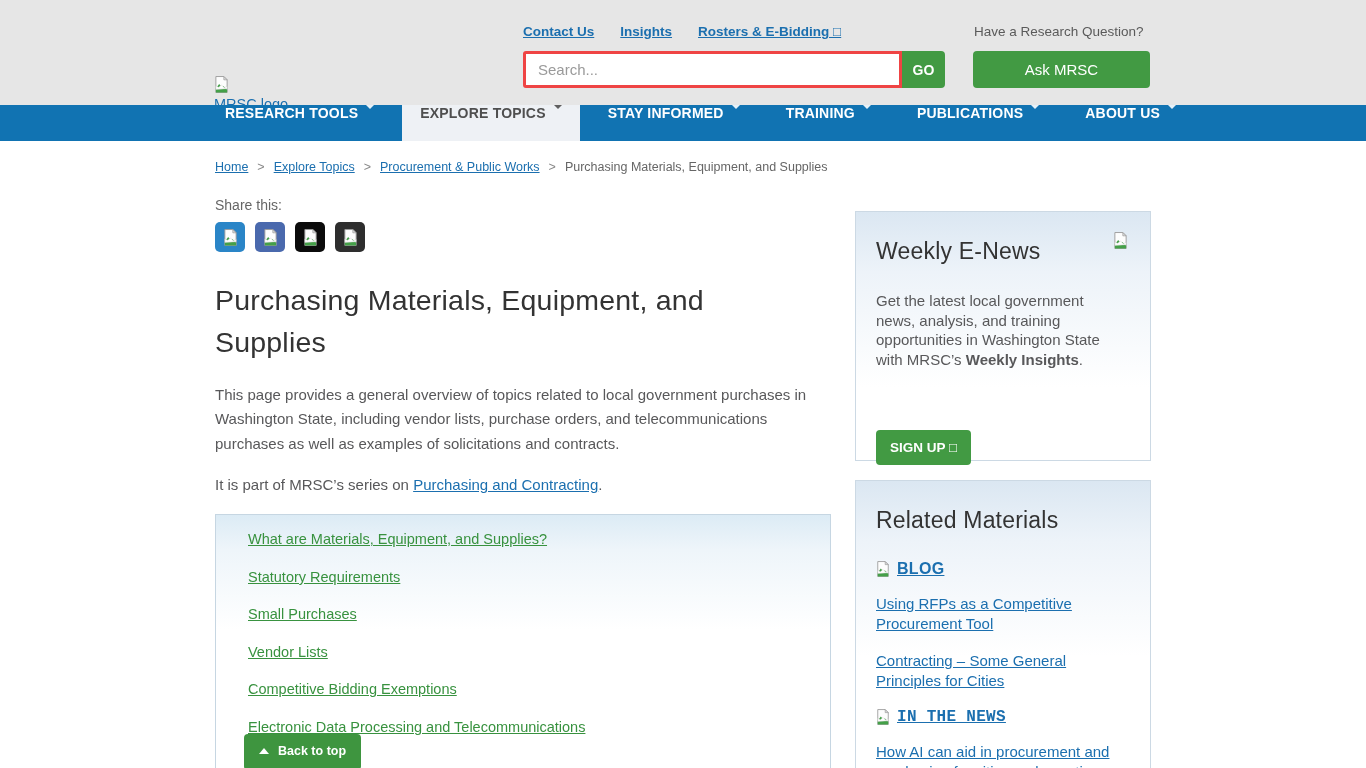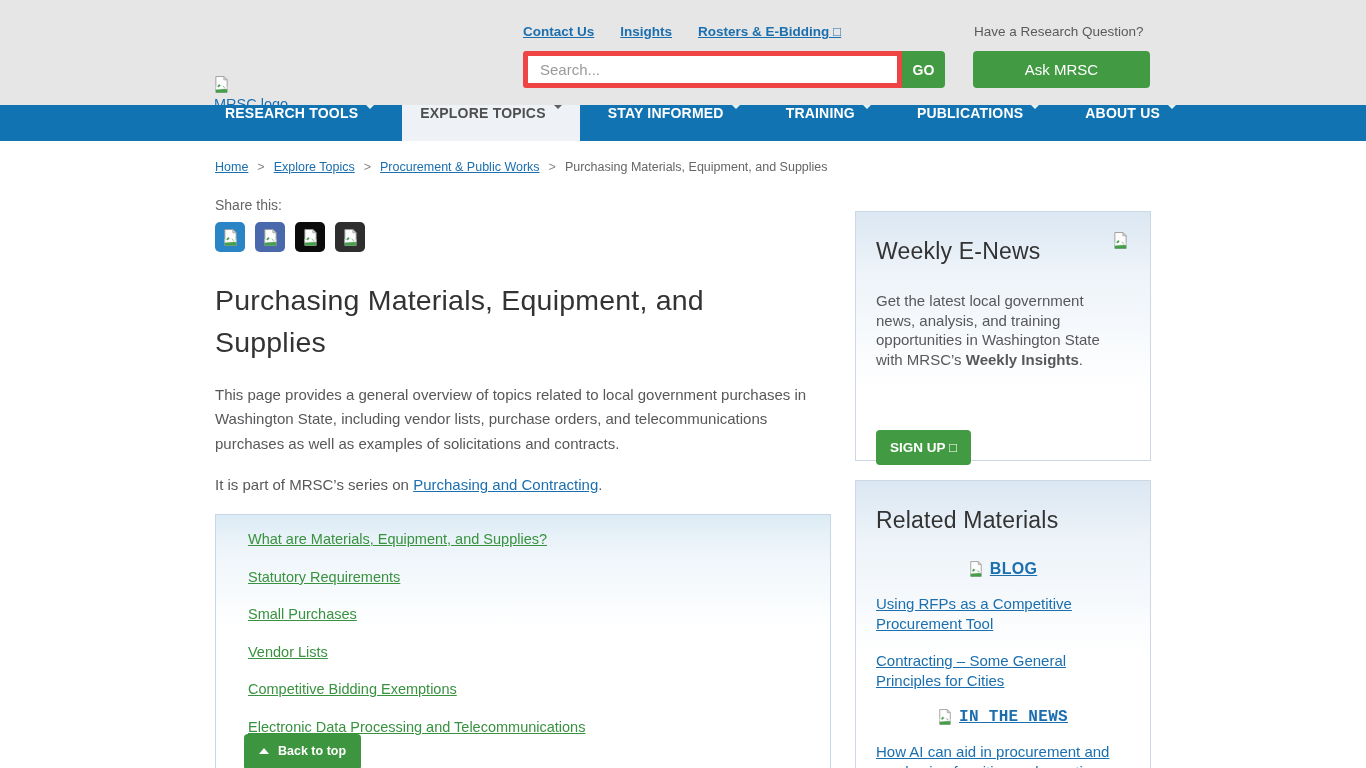--- a/index.html
+++ b/index.html
@@ -7,21 +7,21 @@
     font-family:"Liberation Sans", sans-serif; }
   .page { position:relative; width:1366px; height:768px; }
 
   
   .header { position:absolute; left:0; top:0; width:1366px; height:105px; background:#e6e6e6; }
   .logo-link { position:absolute; left:214px; top:76px; display:flex; align-items:flex-start; gap:3px;
     color:#1b6faf; font-size:14.5px; text-decoration:underline; cursor:pointer;flex-direction:column; }
   .toplinks { position:absolute; left:523px; top:24px; display:flex; gap:26px; }
   .toplinks a { color:#1b6faf; font-size:13.5px; font-weight:bold; text-decoration:underline; cursor:pointer; }
   .searchbox { position:absolute; left:523px; top:51px; width:379px; height:37px;
-    border:5px solid #ef4444; border-radius:3px 0 0 3px; background:#fff; padding:0 12px;
+    border:3px solid #ef4444; border-radius:3px 0 0 3px; background:#fff; padding:0 12px;
     font-size:15px; color:#333; font-family:"Liberation Sans", sans-serif; }
   .searchbox::placeholder { color:#9a9a9a; }
   .go-btn { position:absolute; left:902px; top:51px; width:43px; height:37px; border:none;
     background:#429a43; color:#fff; font-size:14px; font-weight:bold; border-radius:0 4px 4px 0;
     cursor:pointer; font-family:"Liberation Sans", sans-serif; }
   .question { position:absolute; left:974px; top:24px; font-size:13.5px; color:#5a5a5a; }
   .ask-btn { position:absolute; left:973px; top:51px; width:177px; height:37px; border:none;
     background:#429a43; color:#fff; font-size:15px; border-radius:4px; cursor:pointer;
     font-family:"Liberation Sans", sans-serif; }
 
@@ -72,21 +72,21 @@
   .side-box { border:1px solid #ccd9e4; position:relative; padding:20px 20px;
     background:linear-gradient(180deg,#dbe7f2 0,#edf3f9 60px,#ffffff 175px); }
   .box-enews { height:250px; margin-bottom:19px; }
   .box-related { height:330px; }
   .side-box h2 { font-size:23px; font-weight:400; color:#333; letter-spacing:.2px; margin:6px 0 26px; }
   .box-enews p { font-size:15px; line-height:19.7px; color:#58585a; margin-bottom:24px; max-width:245px; }
   .box-img { position:absolute; top:20px; right:22px; }
   .signup-btn { display:inline-flex; align-items:center; gap:6px; background:#429a43; color:#fff;
     border:none; font-weight:bold; font-size:13.5px; padding:10px 14px; border-radius:4px;
     cursor:pointer; font-family:"Liberation Sans", sans-serif;margin-top:36px; }
-  .rel-heading { display:flex; align-items:center; gap:7px; margin:2px 0 16px;justify-content:center; }
+  .rel-heading { display:flex; align-items:center; gap:7px; margin:2px 0 16px; }
   .rel-heading a { font-size:16px; font-weight:bold; color:#1b6faf; text-decoration:underline;
     letter-spacing:.3px; cursor:pointer; }
   .rel-link { display:block; font-size:15px; line-height:20px; color:#1b6faf;
     text-decoration:underline; margin-bottom:17px; max-width:250px; cursor:pointer; }
   .rel-heading.second { margin-top:8px;font-family:Liberation Mono, monospace; }
 
   
   .backtop { position:absolute; left:244px; top:734px; display:flex; align-items:center; gap:9px;
     background:#3e953f; color:#fff; font-size:12.5px; font-weight:bold; padding:10px 15px 12px;
     border-radius:4px; border:none; cursor:pointer; font-family:"Liberation Sans", sans-serif; }

